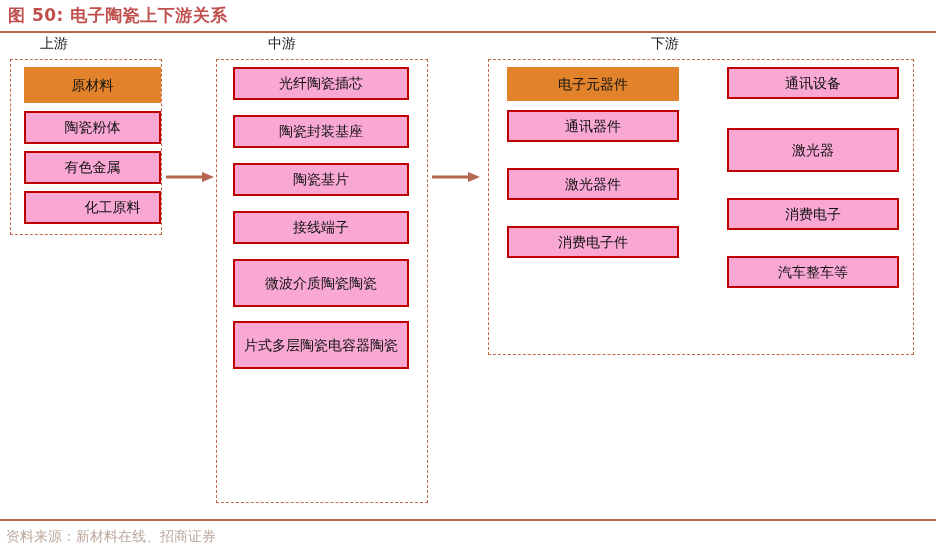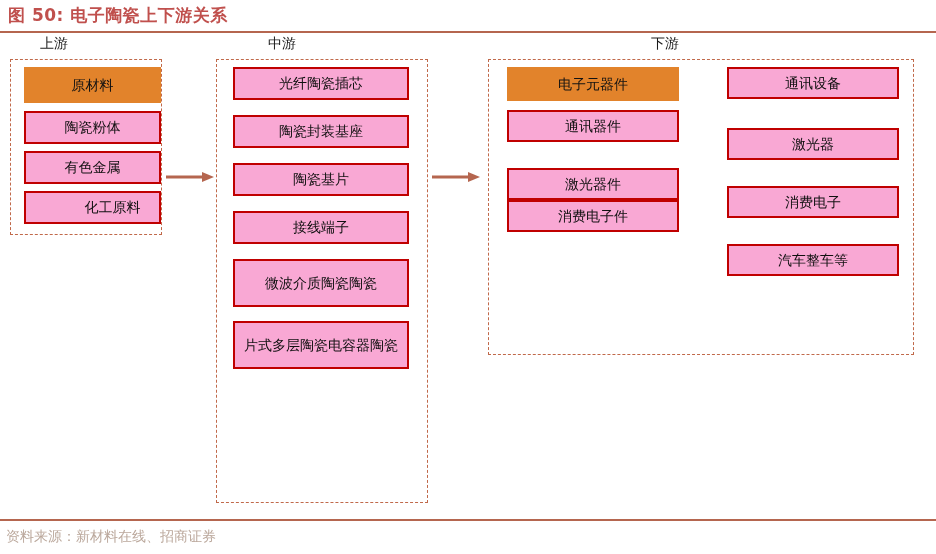--- a/index.html
+++ b/index.html
@@ -155,27 +155,27 @@
   <svg class="arrow" style="left:432px; top:138px; width:48px;" viewBox="0 0 48 12" preserveAspectRatio="none">
     <line x1="0" y1="6" x2="37" y2="6" stroke="#B5664F" stroke-width="3"></line>
     <polygon points="36,1 48,6 36,11" fill="#B5664F"></polygon>
   </svg>
 
   <div class="dashed-group" style="left:488px; top:26px; width:426px; height:296px;"></div>
 
   <div class="col" style="left:507px; top:34px; width:172px;">
     <div class="node header" style="height:34px; margin-bottom:9px;">电子元器件</div>
     <div class="node item" style="height:32px; margin-bottom:26px;">通讯器件</div>
-    <div class="node item" style="height:32px; ">激光器件</div>
+    <div class="node item" style="height:32px; margin-bottom:26px;">激光器件</div>
     <div class="node item" style="height:32px; margin-bottom:26px;">消费电子件</div>
   </div>
 
   <div class="col" style="left:727px; top:34px; width:172px;">
     <div class="node item" style="height:32px; margin-bottom:29px;">通讯设备</div>
-    <div class="node item" style="height:32px; margin-bottom:26px;">激光器</div>
+    <div class="node item" style="height:44px; margin-bottom:26px;">激光器</div>
     <div class="node item" style="height:32px; margin-bottom:26px;">消费电子</div>
     <div class="node item" style="height:32px;">汽车整车等</div>
   </div>
 
 </div>
 
 <div id="footer-rule"></div>
 <div id="footer-source">资料来源：新材料在线、招商证券</div>
 
 </body></html>

